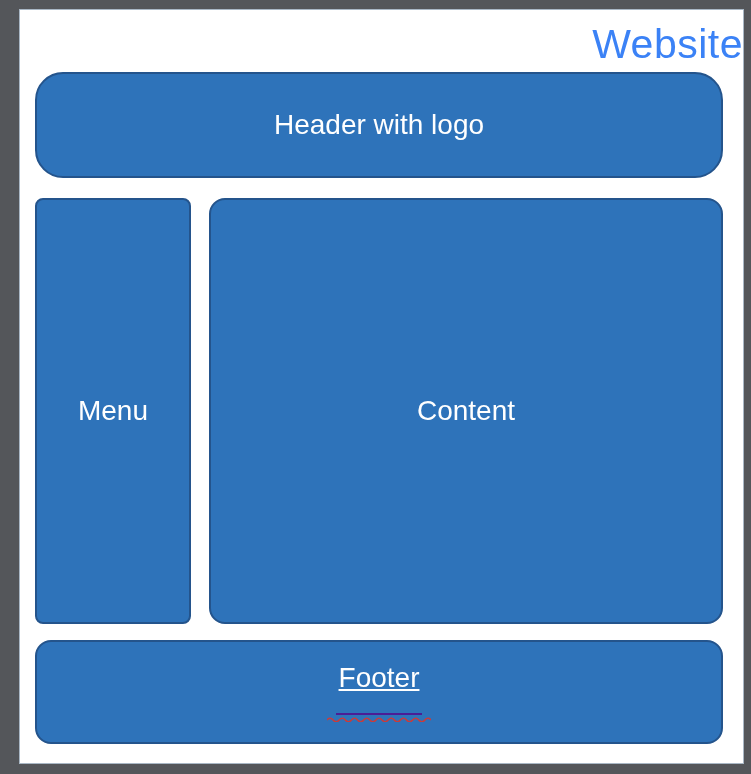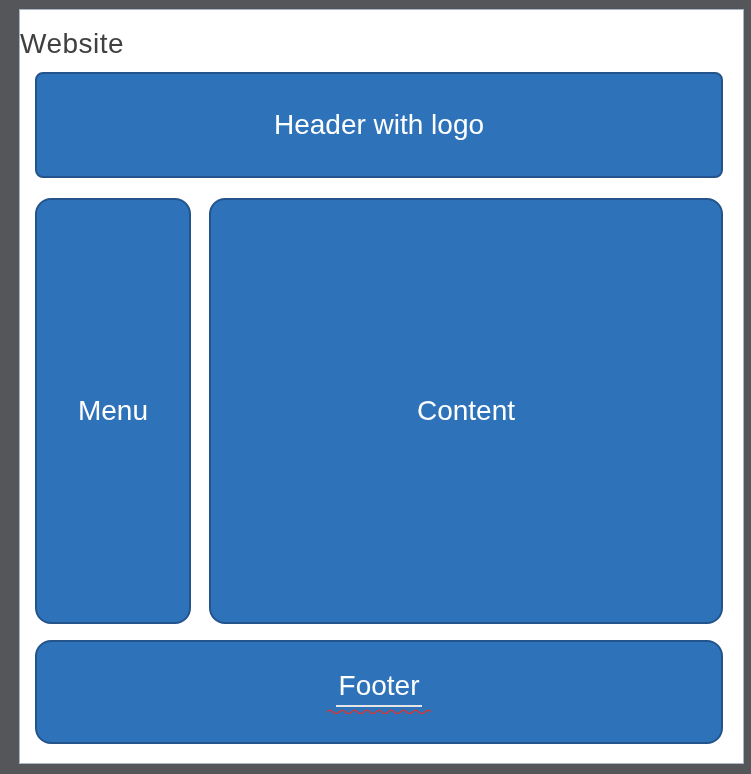--- a/index.html
+++ b/index.html
@@ -22,51 +22,51 @@
     height: 755px;
     background: #FFFFFF;
     border: 1px solid #A9B7C5;
     box-sizing: border-box;
   }
   .slide-title {
     position: absolute;
     left: 0;
     right: 0;
     top: 14px;
-    text-align: left;
-    font-size: 28px;
+    text-align: right;
+    font-size: 41px;
     line-height: 40px;
-    color: #404040;
+    color: #3b82f6;
     letter-spacing: 0.5px;
   }
   .shape {
     position: absolute;
     background: #2E73BA;
     border: 2px solid #24548C;
     box-sizing: border-box;
     display: flex;
     align-items: center;
     justify-content: center;
     color: #FFFFFF;
     font-size: 28px;
     cursor: default;
   }
   .shape-header {
     left: 15px;
     top: 62px;
     width: 688px;
     height: 106px;
-    border-radius: 8px;
+    border-radius: 28px;
   }
   .shape-menu {
     left: 15px;
     top: 188px;
     width: 156px;
     height: 426px;
-    border-radius: 16px;
+    border-radius: 8px;
   }
   .shape-content {
     left: 189px;
     top: 188px;
     width: 514px;
     height: 426px;
     border-radius: 16px;
   }
   .shape-footer {
     left: 15px;
@@ -74,22 +74,23 @@
     width: 688px;
     height: 104px;
     border-radius: 16px;
   }
   .footer-label-wrap {
     display: flex;
     flex-direction: column;
     align-items: center;
   }
   .underlined-label {
-    border-bottom: 2px solid #e5e5e5;
-    padding: 0 3px 3px 3px;
+    border-bottom: 2px solid #4c1d95;
+    padding: 0 3px 19px 3px;
+    text-decoration: underline;
   }
   .squiggle {
     margin-top: 1px;
     display: block;
   }
   .shape-label {
     pointer-events: none;
   }
 </style>
 </head>

